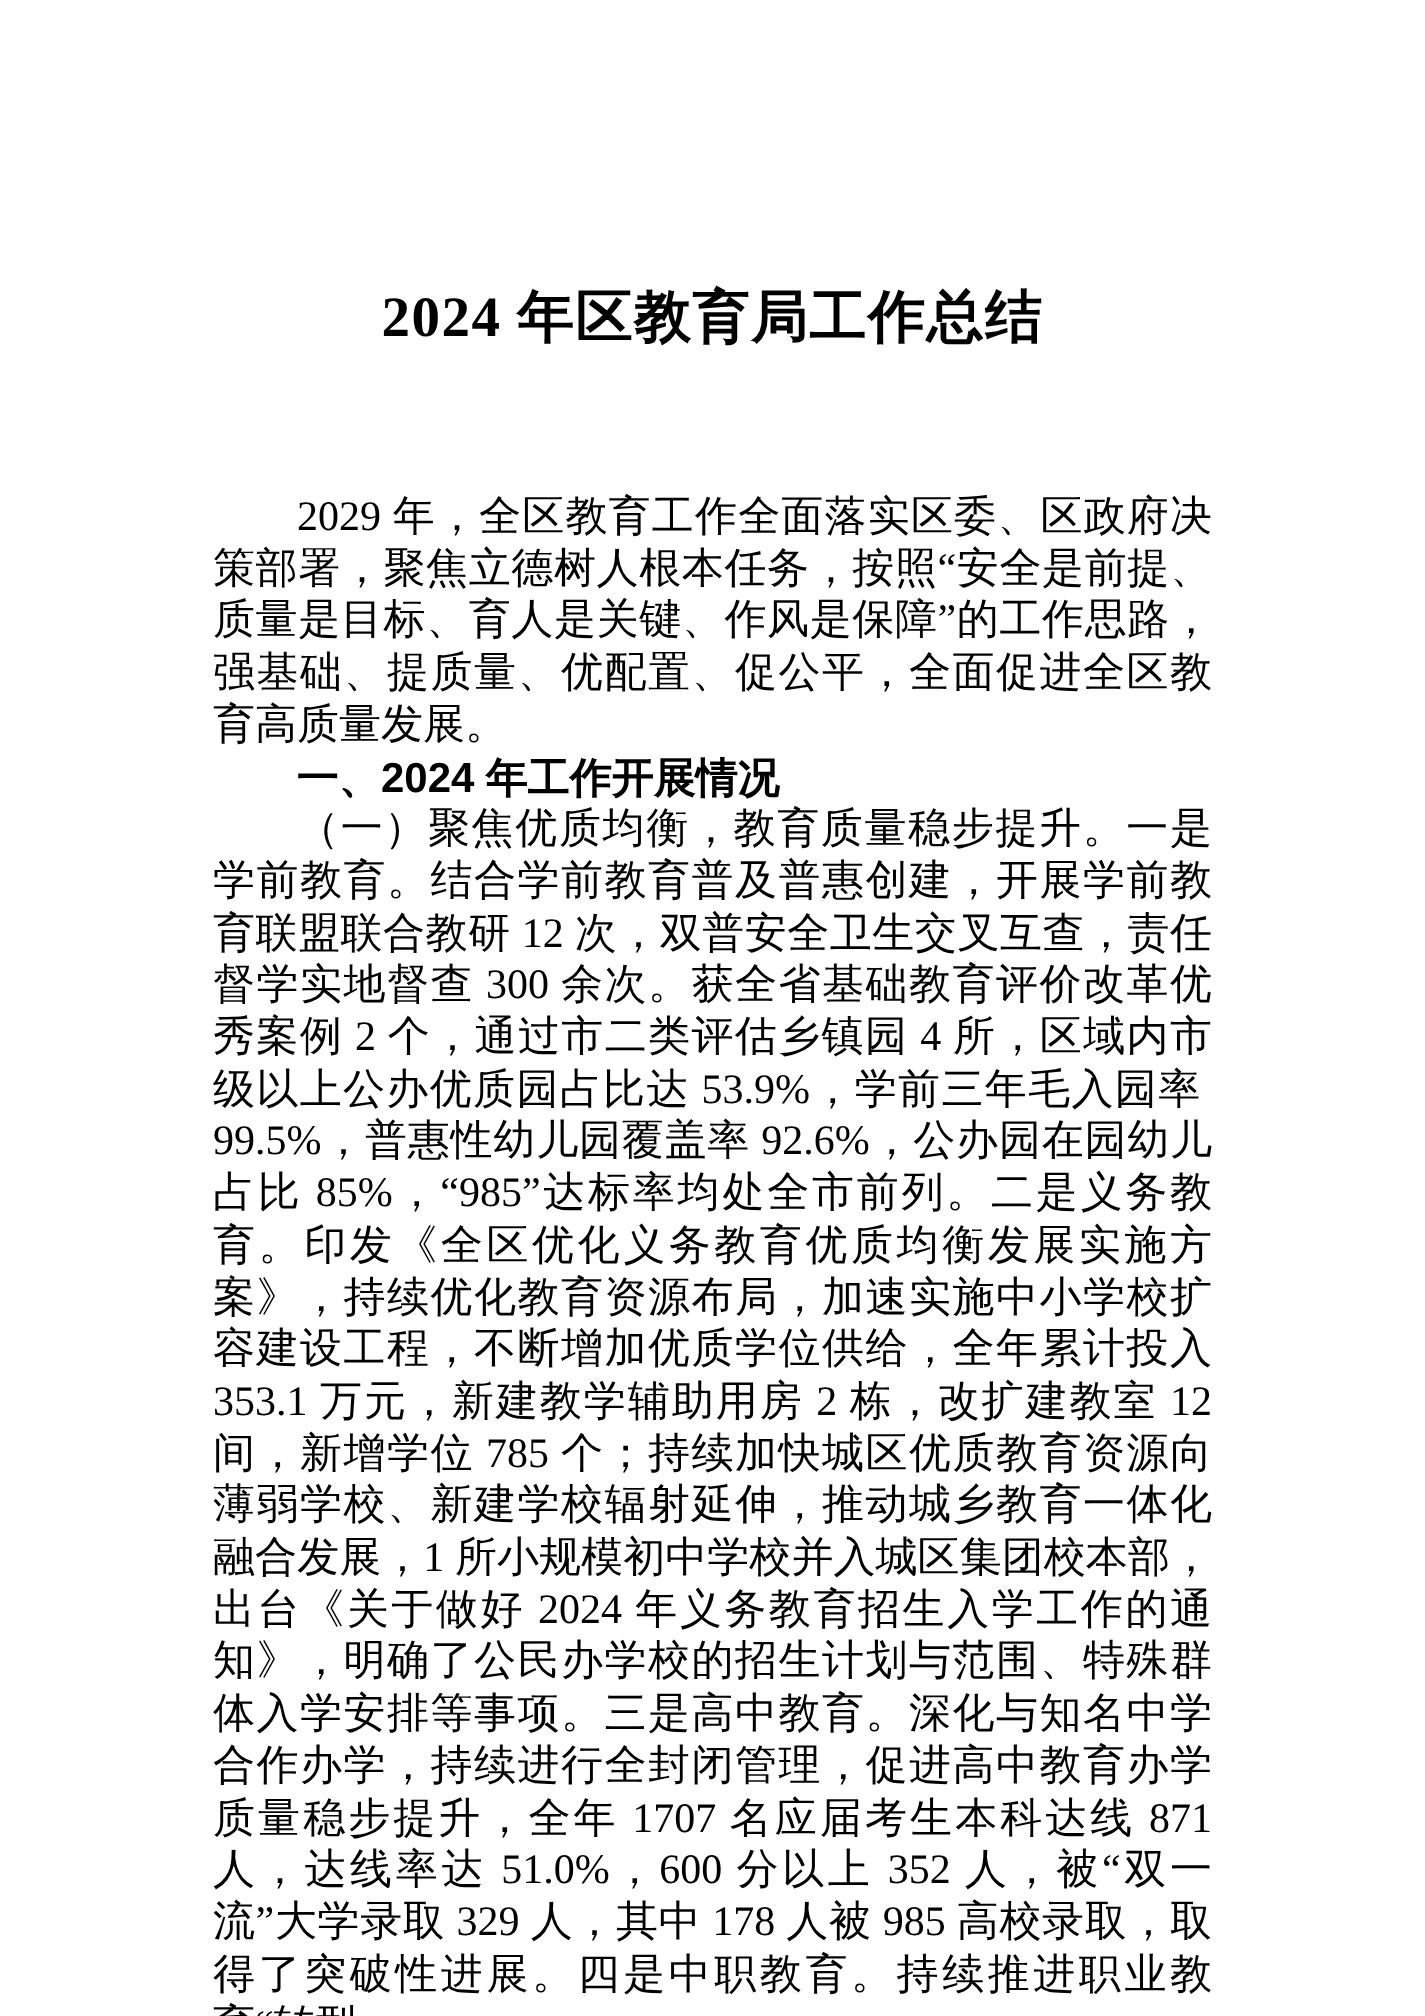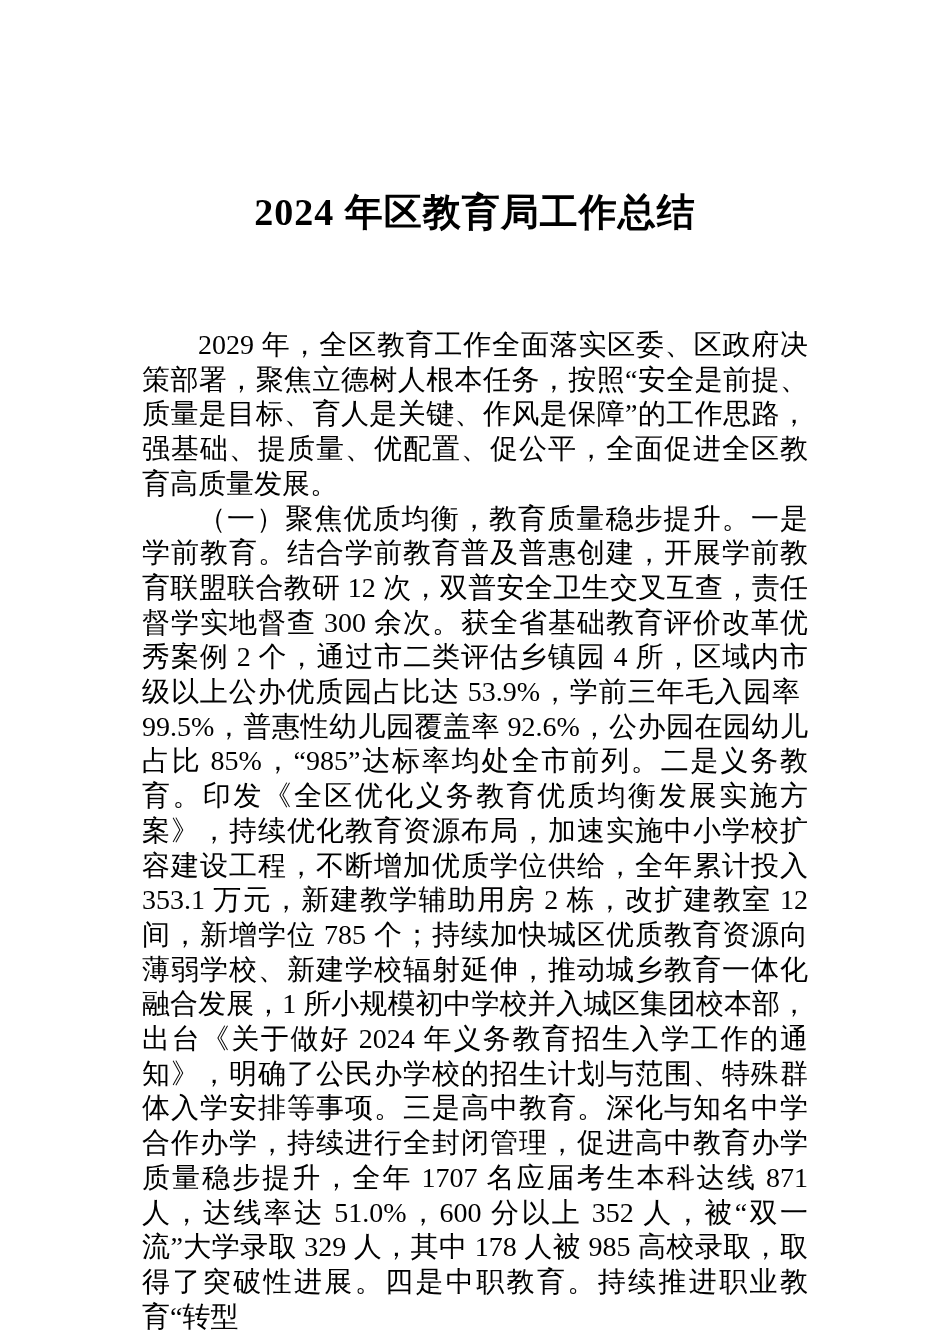--- a/index.html
+++ b/index.html
@@ -45,15 +45,16 @@
   }
 </style>
 </head>
 <body>
 
 <div class="page">
   <div class="doc-title">2024 年区教育局工作总结</div>
 
   <div class="doc-content">
     <p class="body-para">2029 年，全区教育工作全面落实区委、区政府决策部署，聚焦立德树人根本任务，按照“安全是前提、质量是目标、育人是关键、作风是保障”的工作思路，强基础、提质量、优配置、促公平，全面促进全区教育高质量发展。</p>
+    <p class="section-heading">一、2024 年工作开展情况</p>
     <p class="body-para">（一）聚焦优质均衡，教育质量稳步提升。一是学前教育。结合学前教育普及普惠创建，开展学前教育联盟联合教研 12 次，双普安全卫生交叉互查，责任督学实地督查 300 余次。获全省基础教育评价改革优秀案例 2 个，通过市二类评估乡镇园 4 所，区域内市级以上公办优质园占比达 53.9%，学前三年毛入园率&nbsp; 99.5%，普惠性幼儿园覆盖率 92.6%，公办园在园幼儿占比 85%，“985”达标率均处全市前列。二是义务教育。印发《全区优化义务教育优质均衡发展实施方案》，持续优化教育资源布局，加速实施中小学校扩容建设工程，不断增加优质学位供给，全年累计投入 353.1 万元，新建教学辅助用房 2 栋，改扩建教室 12 间，新增学位 785 个；持续加快城区优质教育资源向薄弱学校、新建学校辐射延伸，推动城乡教育一体化融合发展，1 所小规模初中学校并入城区集团校本部，出台《关于做好 2024 年义务教育招生入学工作的通知》，明确了公民办学校的招生计划与范围、特殊群体入学安排等事项。三是高中教育。深化与知名中学合作办学，持续进行全封闭管理，促进高中教育办学质量稳步提升，全年 1707 名应届考生本科达线 871 人，达线率达 51.0%，600 分以上 352 人，被“双一流”大学录取 329 人，其中 178 人被 985 高校录取，取得了突破性进展。四是中职教育。持续推进职业教育“转型</p>
   </div>
 </div>
 
 </body></html>

